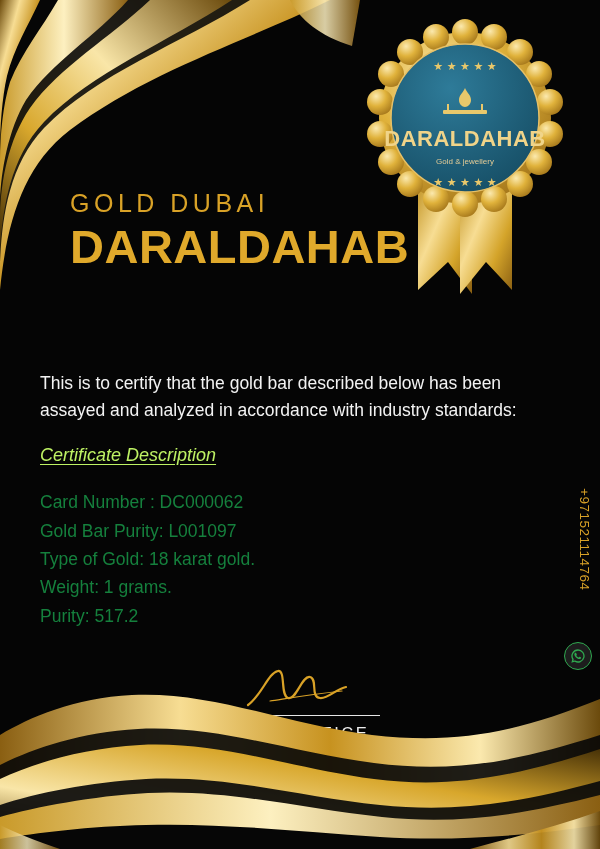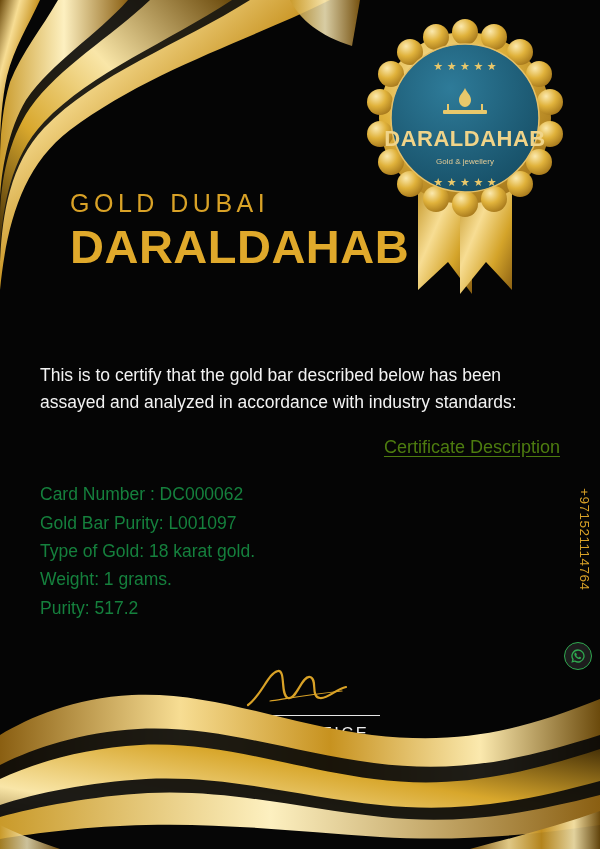--- a/index.html
+++ b/index.html
@@ -63,36 +63,37 @@
     font-weight: 700;
     line-height: 1.05;
     margin-top: 4px;
     white-space: nowrap;
   }
 
   
   .body-block {
     position: absolute;
     left: 40px;
-    top: 362px;
+    top: 370px;
     width: 520px;
   }
   .intro {
     color: #f3f3f3;
     font-size: 17.5px;
     line-height: 1.52;
     font-weight: 400;
   }
   .sub-heading {
     margin-top: 22px;
-    text-align: right;
-    color: #4d7c0f;
+    text-align: left;
+    color: #bef264;
     font-size: 18px;
     text-decoration: underline;
     text-underline-offset: 3px;
+    font-style: italic;
   }
   .fields {
     margin-top: 22px;
     color: #15803d;
     font-size: 17.5px;
     line-height: 1.62;
   }
   .field-row { white-space: nowrap; }
 
   

